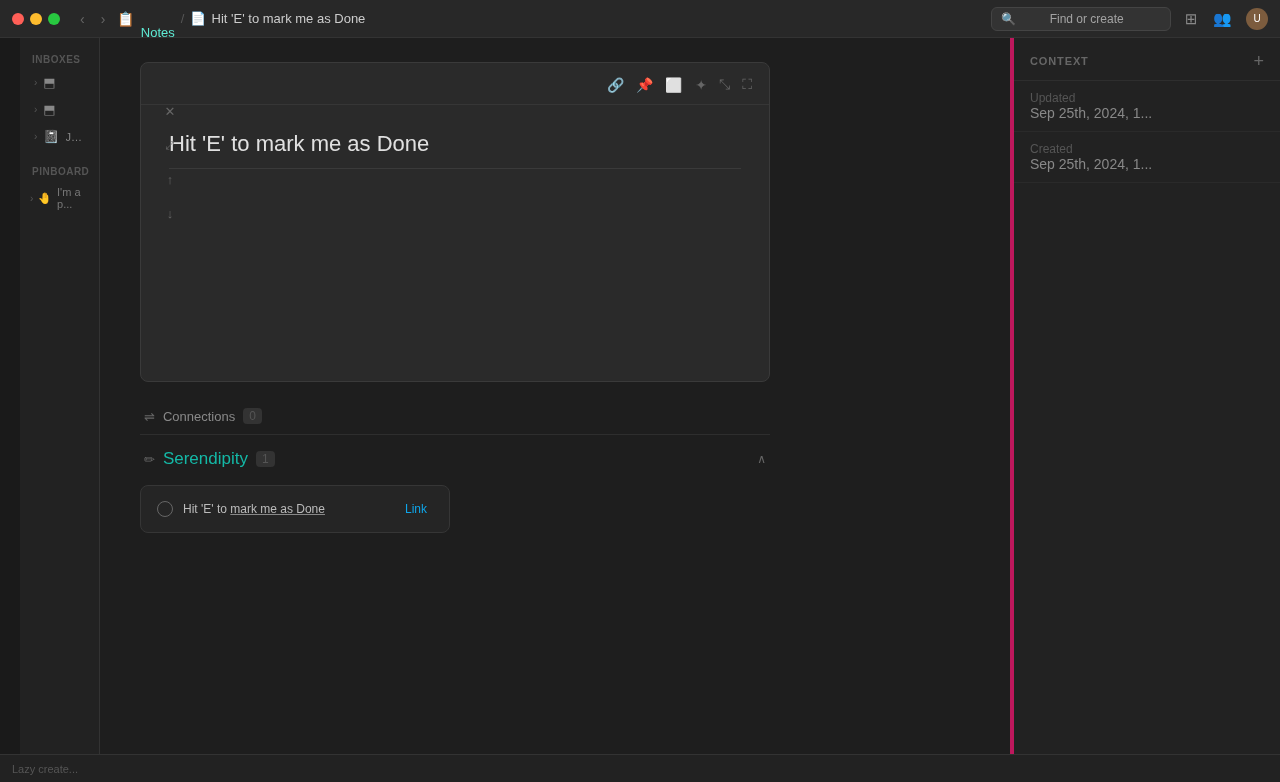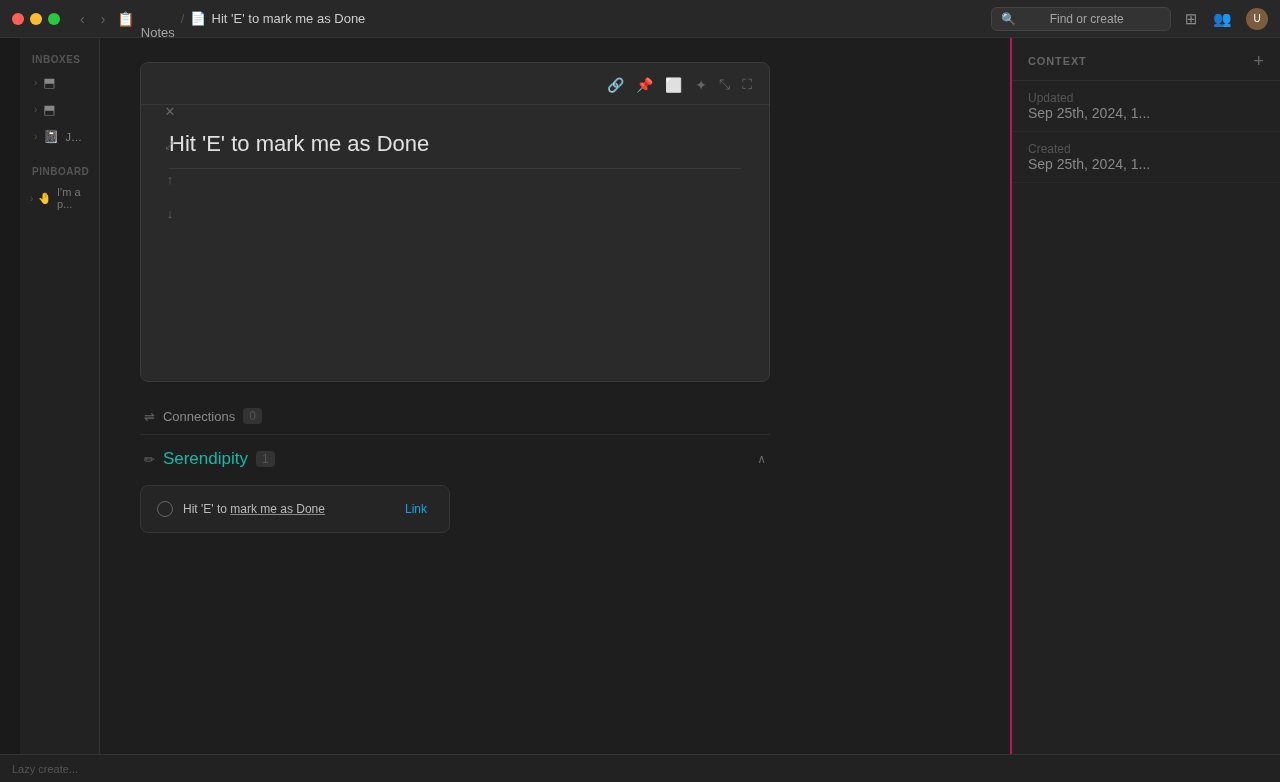--- a/index.html
+++ b/index.html
@@ -327,21 +327,21 @@
       color: #0ea5e9;
       cursor: pointer;
       font-size: 12px;
       padding: 2px 6px;
     }
 
     
     .right-panel {
       width: 270px;
       background: #222;
-      border-left: 2px solid #be185d;
+      border-left: 4px solid #be185d;
       flex-shrink: 0;
       display: flex;
       flex-direction: column;
       padding: 0;
     }
     .context-header {
       display: flex;
       align-items: center;
       justify-content: space-between;
       padding: 14px 16px 10px;
@@ -401,21 +401,21 @@
 <div class="titlebar">
   <div class="traffic-lights">
     <div class="traffic-light tl-close"></div>
     <div class="traffic-light tl-minimize"></div>
     <div class="traffic-light tl-maximize"></div>
   </div>
   <button class="nav-btn">‹</button>
   <button class="nav-btn">›</button>
   <div class="breadcrumb">
     <span class="breadcrumb-icon">📋</span>
-    <span style="color:#a3a3a3;cursor:pointer;margin-top:27px;">Notes</span>
+    <span style="color:#5eead4;cursor:pointer;margin-top:27px;">Notes</span>
     <span class="breadcrumb-sep">/</span>
     <div class="breadcrumb-current">
       <span>📄</span>
       <span style="color:#ccc;font-size:13px;">Hit 'E' to mark me as Done</span>
     </div>
   </div>
   <div class="titlebar-right">
     <div class="search-bar">
       <span style="color:#666;">🔍</span>
       <span style="font-size:12px;color:#a3a3a3;margin-left:27px;">Find or create</span>

